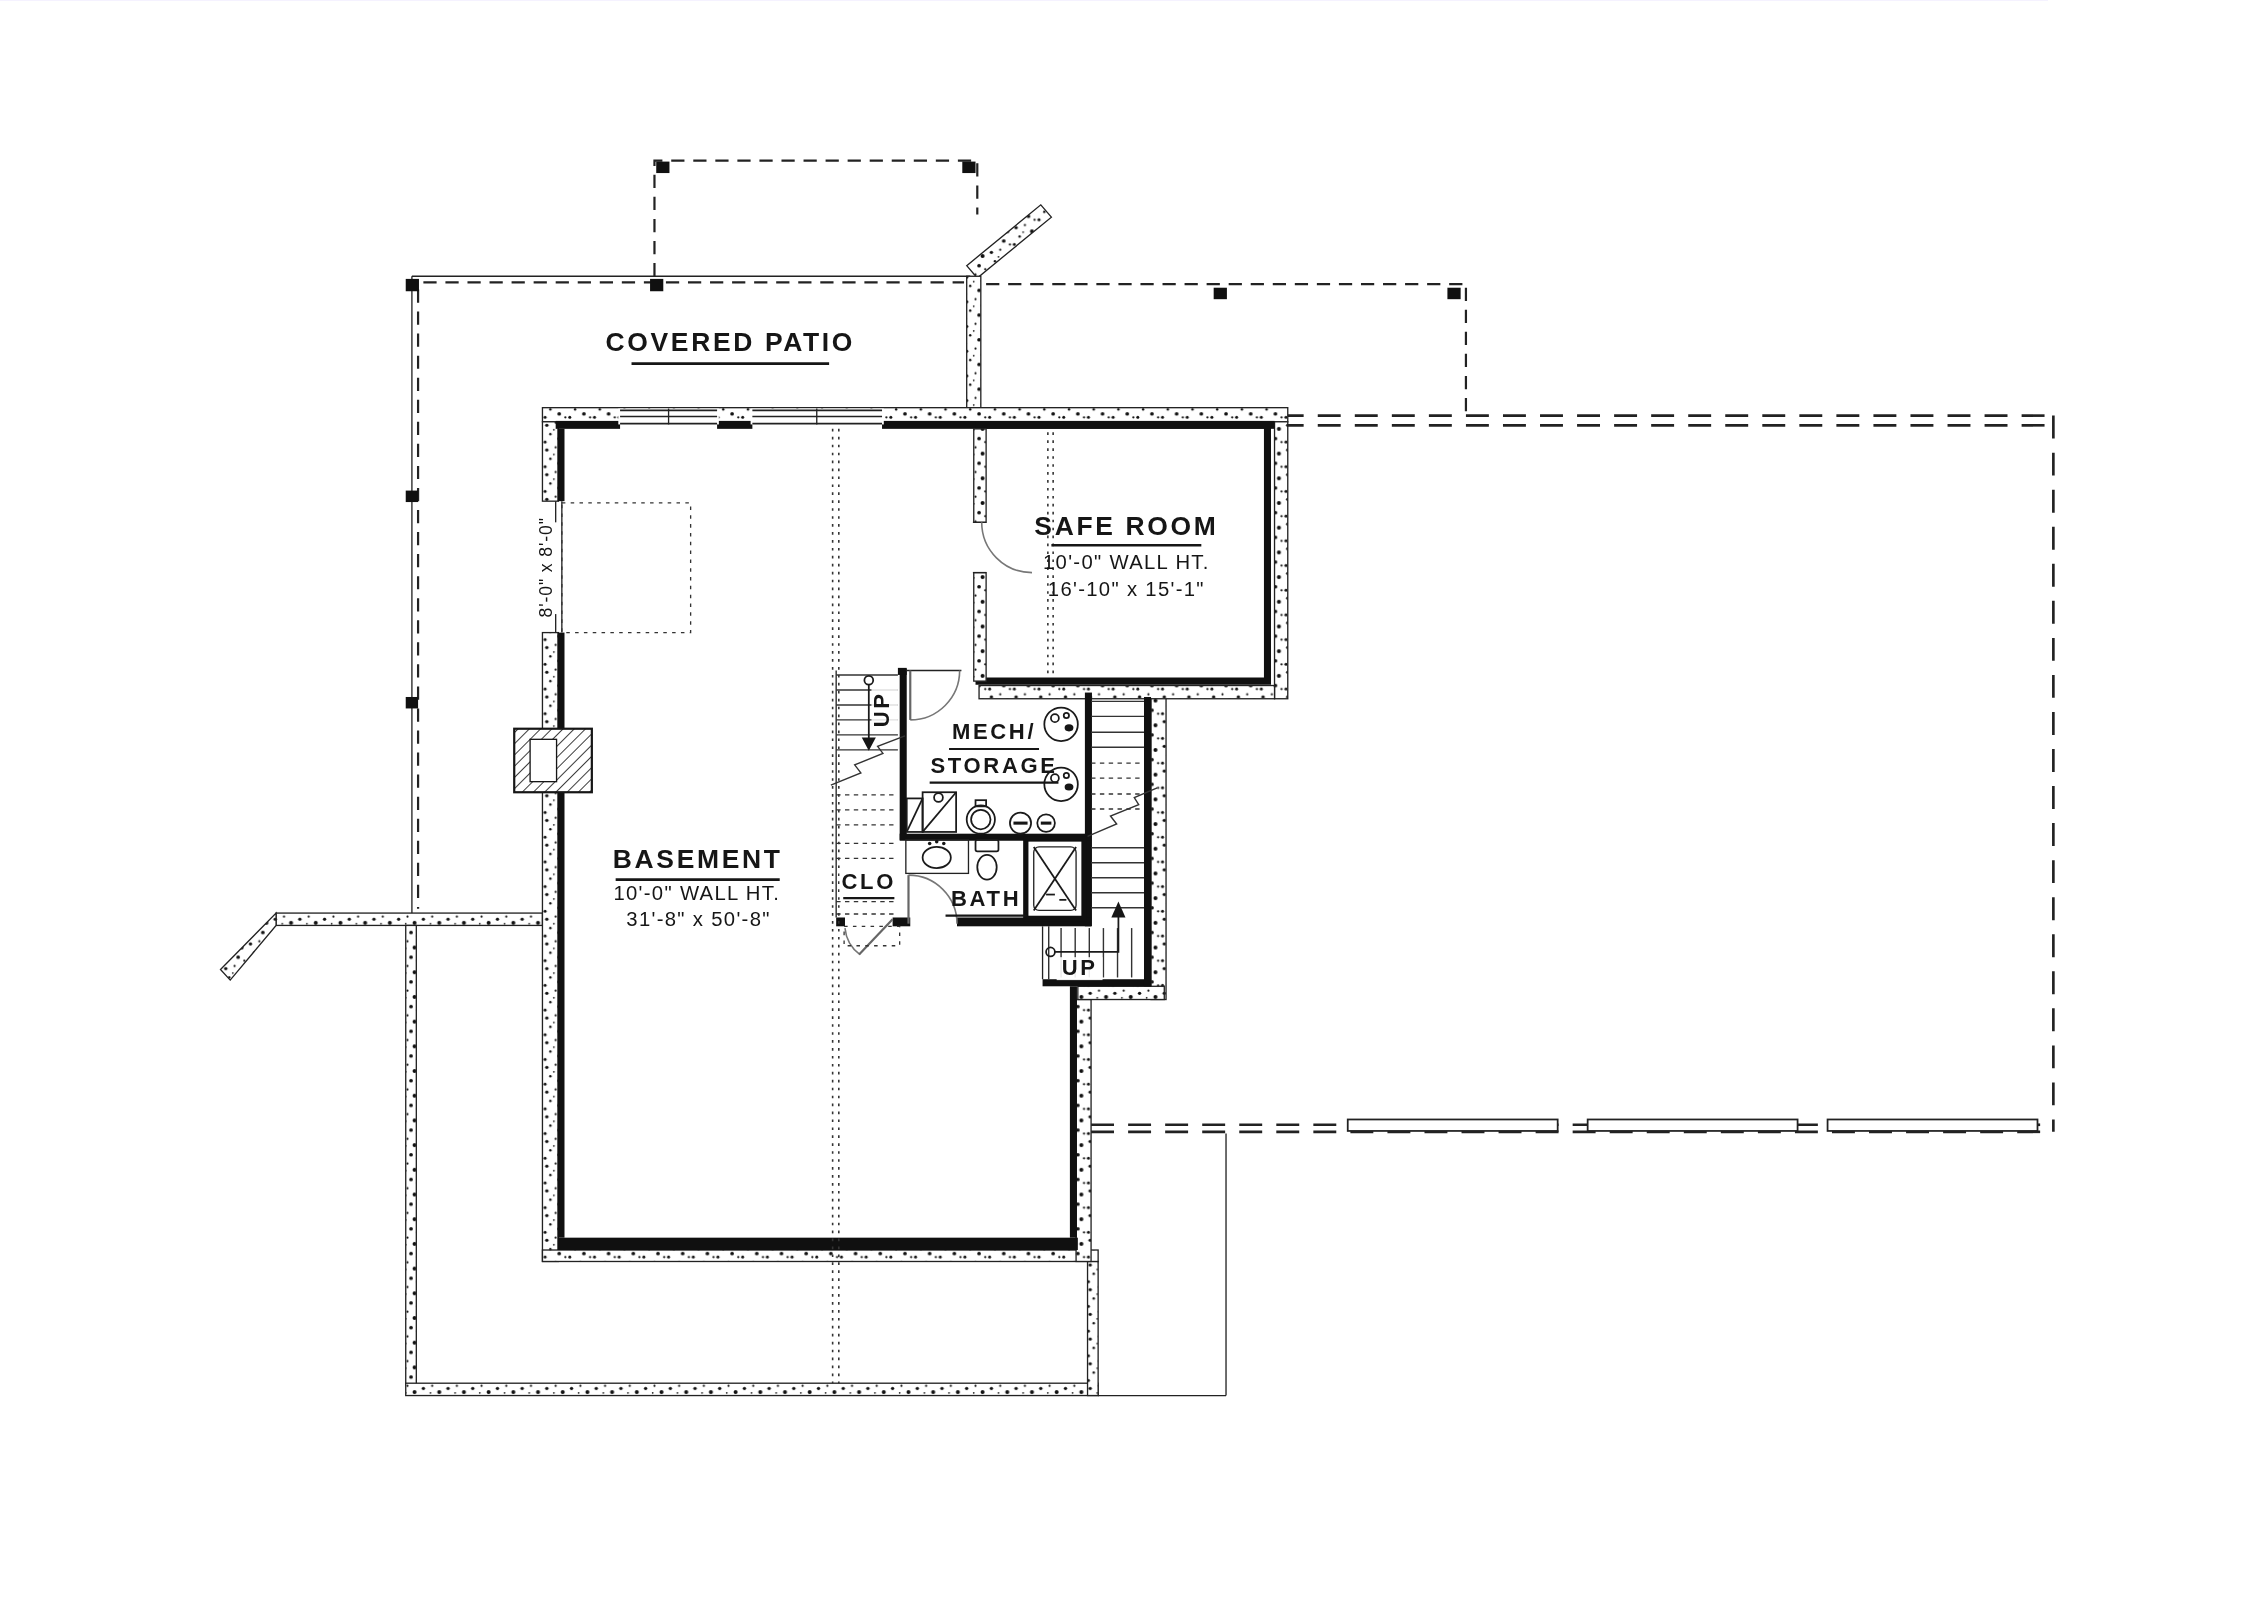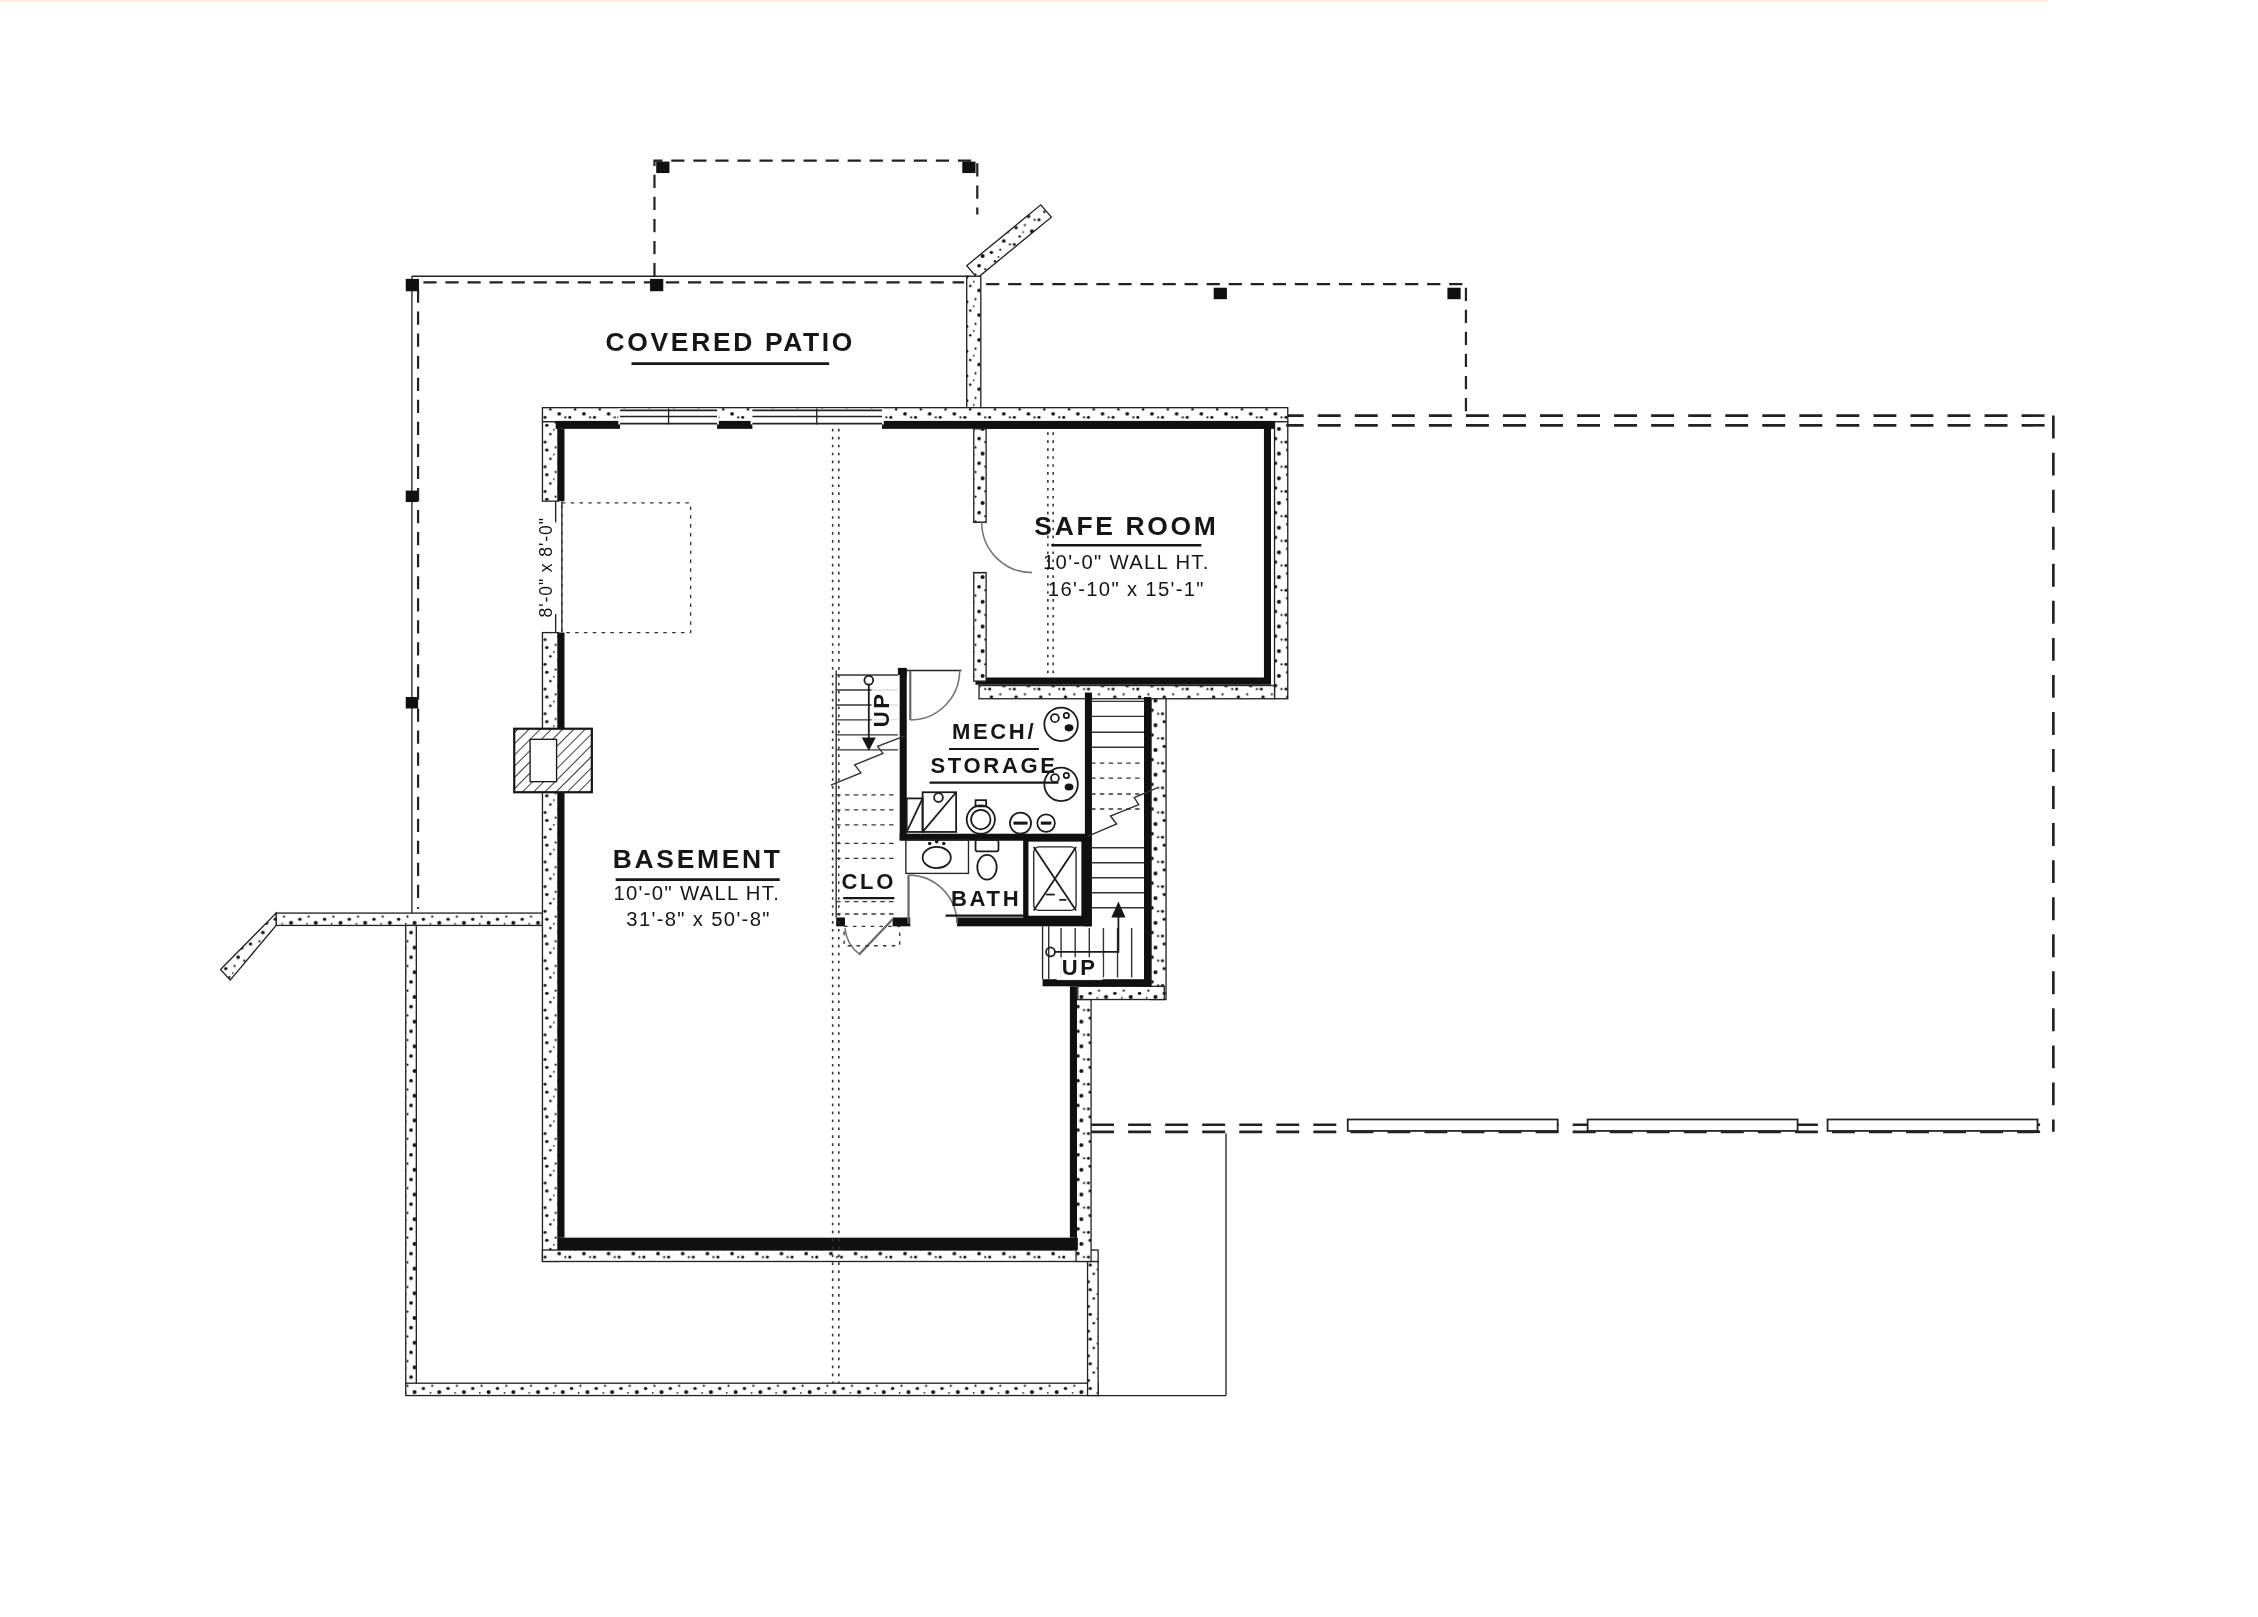--- a/index.html
+++ b/index.html
@@ -1,16 +1,16 @@
 <!DOCTYPE html>
 <html style="font-size:14px"><head>
 <meta charset="utf-8">
 <style>
   html,body{margin:0;padding:0;background:#ffffff;}
-  .page{width:2048px;height:1618px;background:#f97316;position:relative;font-family:"Liberation Sans",sans-serif;}
+  .page{width:2048px;height:1618px;background:#c4b5fd;position:relative;font-family:"Liberation Sans",sans-serif;}
   svg{display:block;width:2258px;height:1618px;}
   text{fill:#161616;font-family:"Liberation Sans","DejaVu Sans",sans-serif;letter-spacing:3px;}
   .t-big{font-size:30px;font-weight:600;}
   .t-med{font-size:23px;font-weight:500;letter-spacing:1.5px;}
   .t-sm{font-size:25px;font-weight:600;}
   .t-dim{font-size:20px;font-weight:500;letter-spacing:1px;}
   .wall{fill:#101010;stroke:none;}
   .conc{fill:url(#conc);stroke:#222;stroke-width:1.5;}
   .thin{stroke:#222;stroke-width:1.5;fill:none;}
   .thin2{stroke:#222;stroke-width:2;fill:none;}

